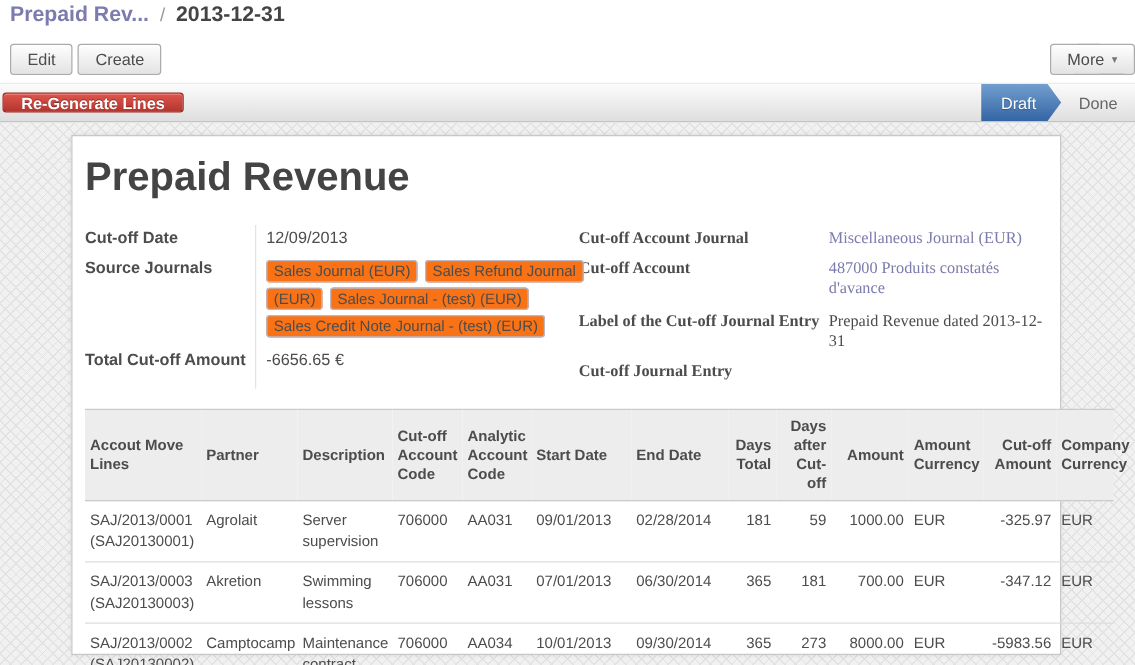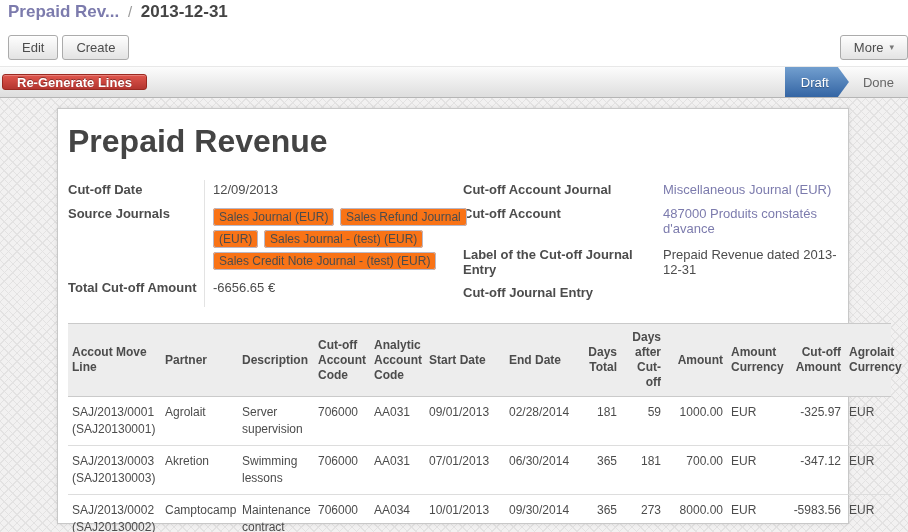--- a/index.html
+++ b/index.html
@@ -97,21 +97,21 @@
     background: #fff;
     border: 1px solid #c8c8c8;
     box-shadow: 0 0 4px rgba(0,0,0,.1);
     padding: 14px 10px 0 10px;
     overflow: visible;
   }
   .sheet-title { font-size: 32px; font-weight: bold; color: #444; margin-bottom: 20px; }
 
   .groups { display: flex; margin-bottom: 16px; }
   .group-left  { width: 395px; position: relative; }
-  .group-right { flex: 1; }
+  .group-right { flex: 1; font-family: Liberation Serif, serif; }
   .group-left::before {
     content: ""; position: absolute; left: 136px; top: 0; bottom: 0;
     border-left: 1px solid #e3e3e3;
   }
   .frow { display: flex; margin-bottom: 3px; min-height: 21px; }
   .flabel { font-weight: bold; color: #4c4c4c; font-size: 13px; padding-top: 2px; }
   .group-left  .flabel { width: 136px; padding-right: 6px; }
   .group-right .flabel { width: 200px; padding-right: 6px; }
   .fvalue { flex: 1; padding: 2px 0 0 9px; font-size: 13px; color: #4c4c4c; }
   .group-right .fvalue { padding-left: 0; }
@@ -242,33 +242,33 @@
         <col style="width:78px">
           <col style="width:38px">
           <col style="width:44px">
         <col style="width:62px">
           <col style="width:60px">
           <col style="width:58px">
         <col style="width:46px">
       </colgroup>
       <thead>
         <tr>
-          <th>Accout Move Line</th>
+          <th>Accout Move Lines</th>
           <th>Partner</th>
           <th>Description</th>
           <th>Cut-off Account Code</th>
           <th>Analytic Account Code</th>
           <th>Start Date</th>
           <th>End Date</th>
           <th class="num">Days Total</th>
           <th class="num">Days after Cut-off</th>
           <th class="num">Amount</th>
           <th>Amount Currency</th>
           <th class="num">Cut-off Amount</th>
-          <th>Agrolait Currency</th>
+          <th>Company Currency</th>
         </tr>
       </thead>
       <tbody>
         <tr>
           <td>SAJ/2013/0001 (SAJ20130001)</td>
           <td>Agrolait</td>
           <td>Server supervision</td>
           <td>706000</td>
           <td>AA031</td>
           <td>09/01/2013</td>

